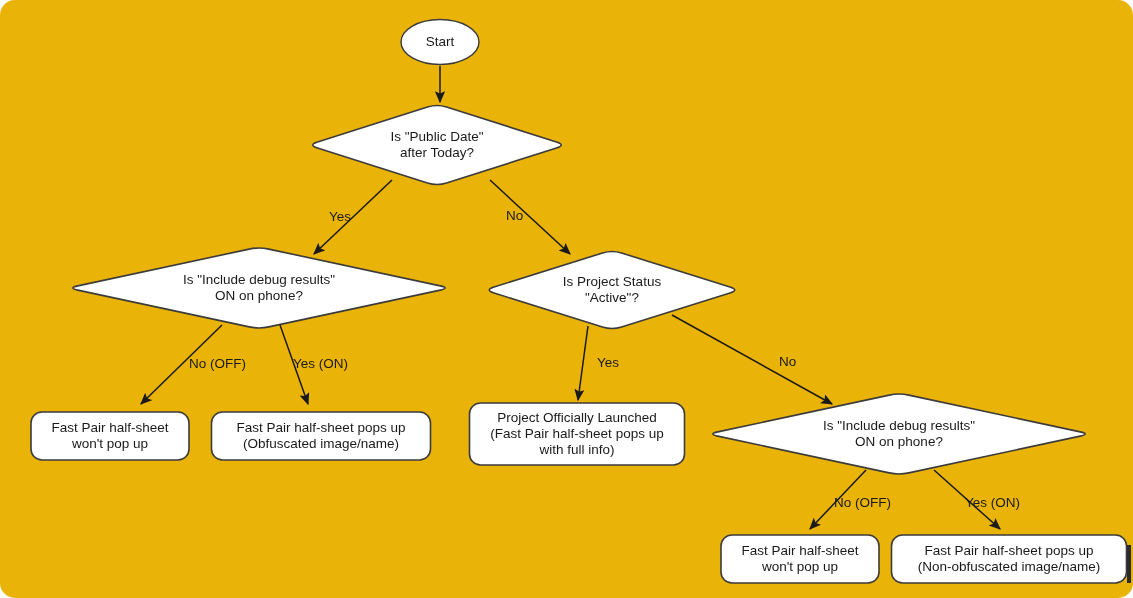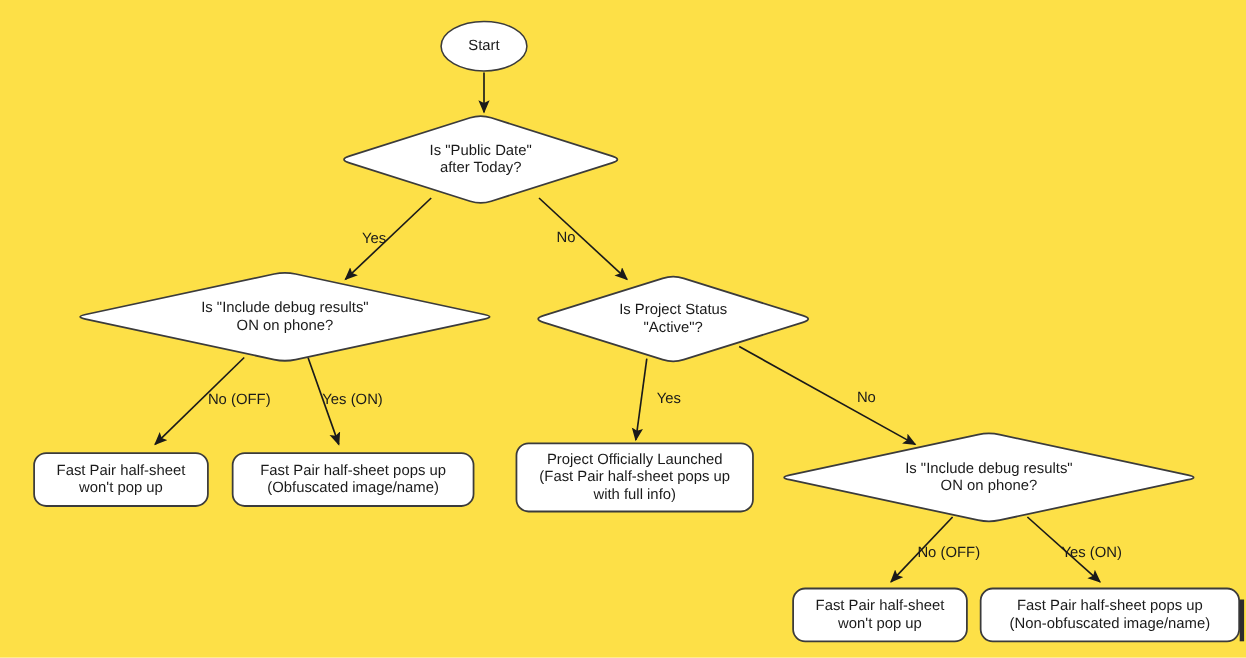--- a/index.html
+++ b/index.html
@@ -53,21 +53,21 @@
     dominant-baseline: middle;
   }
   .cursor-bar {
     position: absolute;
     background: #2b2b2b;
   }
 </style>
 </head>
 <body>
 
-<div id="canvas" style="background: #fde047;">
+<div id="canvas" style="background: #eab308; border-radius: 15px;">
   <svg id="flow" viewBox="0 0 1133 598" xmlns="http://www.w3.org/2000/svg">
     <defs>
       <marker id="arrowhead" markerWidth="9" markerHeight="9" refX="7.2" refY="3.4" orient="auto" markerUnits="strokeWidth">
         <path d="M0,0 L8,3.4 L0,6.8 L1.6,3.4 Z" fill="#1a1a1a"></path>
       </marker>
     </defs>
     <g id="edges-layer">
         <line x1="440" y1="66" x2="440" y2="102" class="edge-line" marker-end="url(#arrowhead)"></line>
         <line x1="392" y1="180" x2="314" y2="254" class="edge-line" marker-end="url(#arrowhead)"></line>
         <line x1="490" y1="180" x2="570" y2="254" class="edge-line" marker-end="url(#arrowhead)"></line>

